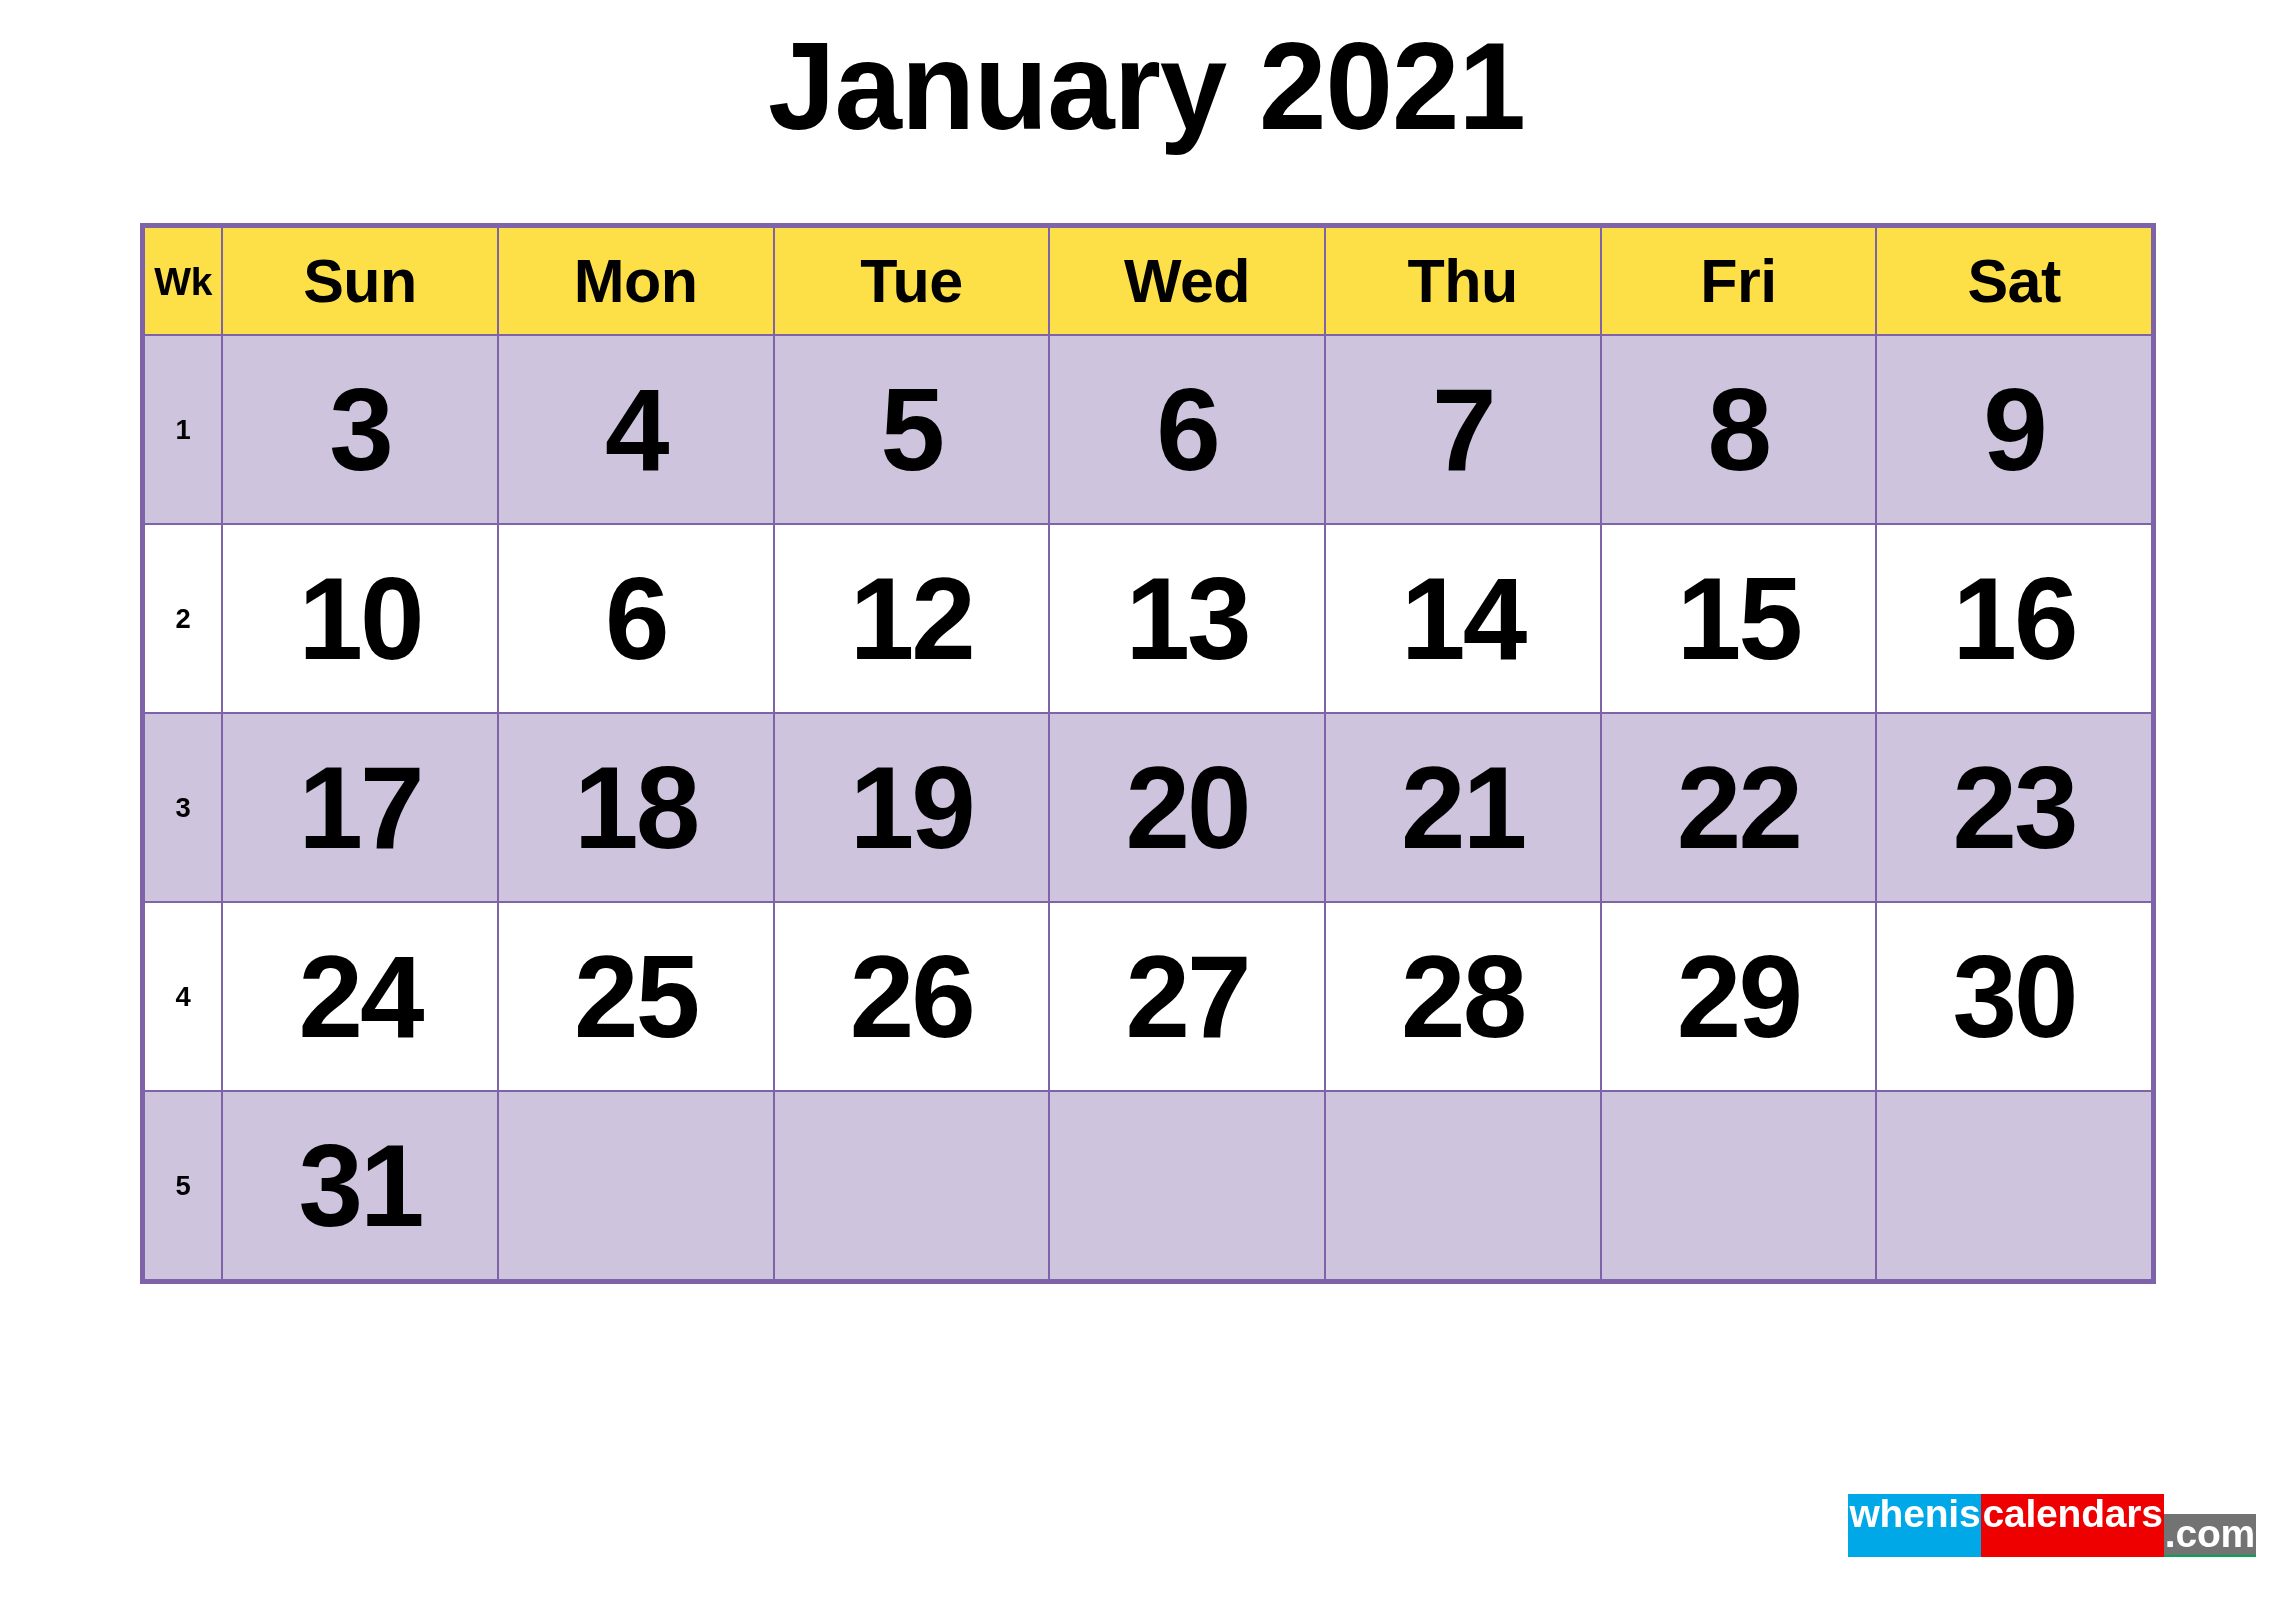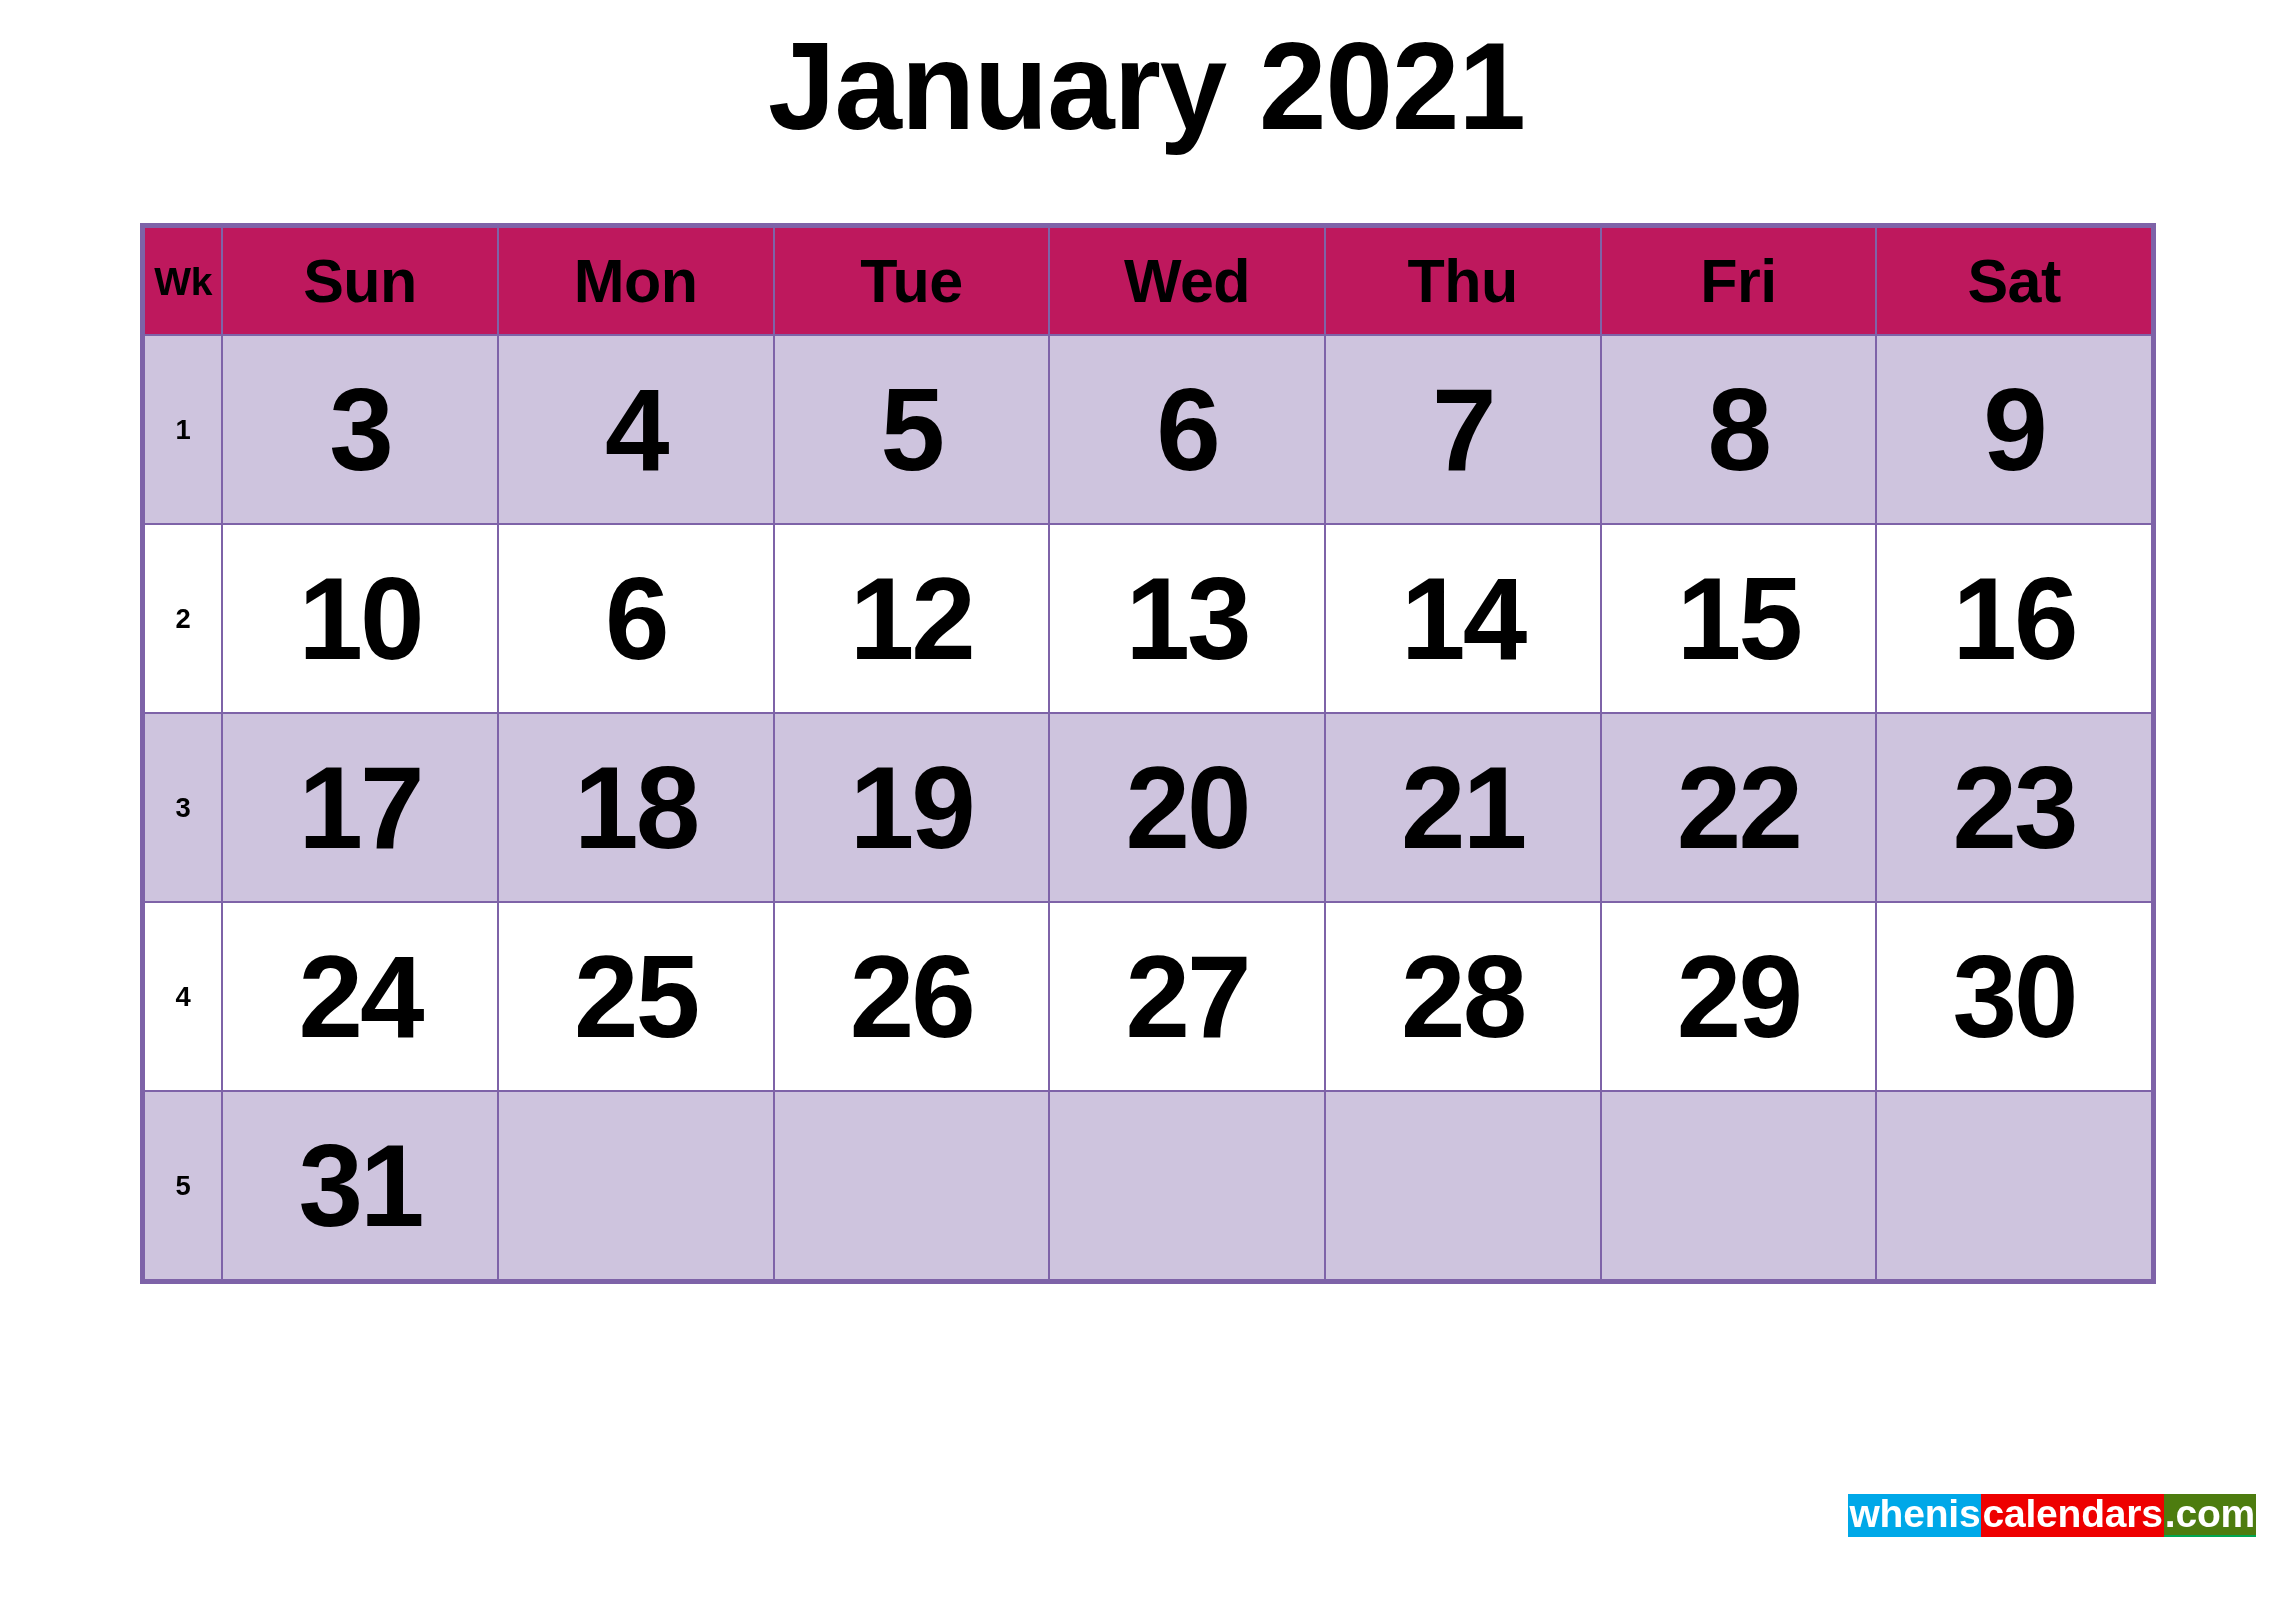--- a/index.html
+++ b/index.html
@@ -62,21 +62,21 @@
   table.cal td {
     border: 2px solid #7e63a8;
     padding: 0;
     margin: 0;
     text-align: center;
     vertical-align: middle;
     color: #000000;
   }
 
   
-  thead tr { background: #be185d; }
+  thead tr { background: #fde047; }
   thead th {
     height: 106px;
     font-weight: 700;
     font-size: 61px;
     line-height: 61px;
     letter-spacing: -0.5px;
   }
   thead th.wk-head {
     font-size: 39px;
     line-height: 39px;
@@ -117,21 +117,21 @@
     display: flex;
     align-items: stretch;
   }
   .watermark span {
     color: #ffffff;
     padding: 1px 1px 2.9px 1px;
     display: inline-block;
   }
   .wm-a { background: #00a8e8; border-bottom: 2.9px solid #00a8e8; }
   .wm-b { background: #ee0000; border-bottom: 2.9px solid #ee0000; text-align: right; }
-  .wm-c { background: #4d7c0f; border-bottom: 2.9px solid #00a651; }
+  .wm-c { background: #737373; border-bottom: 2.9px solid #00a651; margin-top: 20px; }
 </style>
 </head>
 <body>
 
 <div class="page">
 
   <div class="cal-title">January 2021</div>
 
   <div class="cal-wrap">
     <table class="cal">

